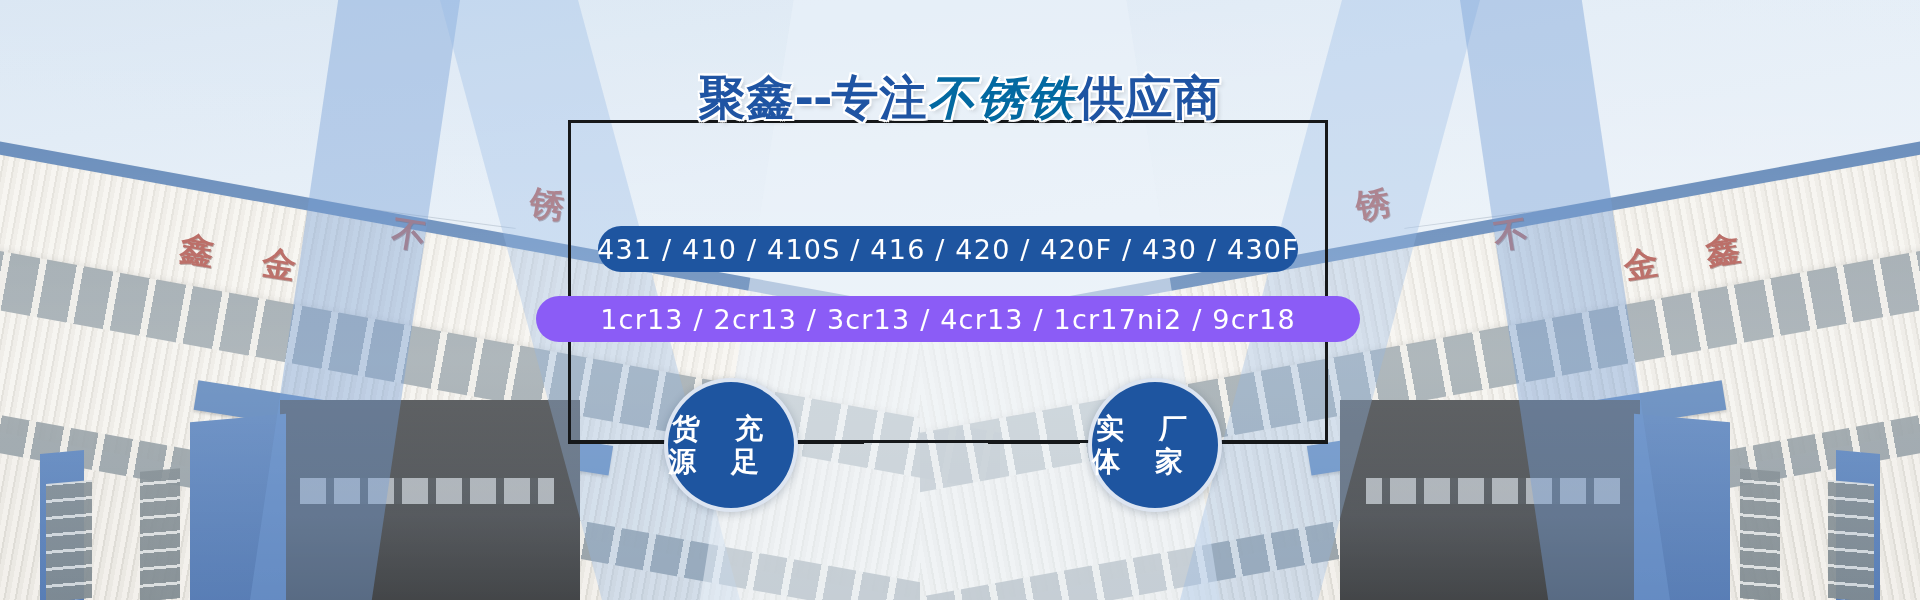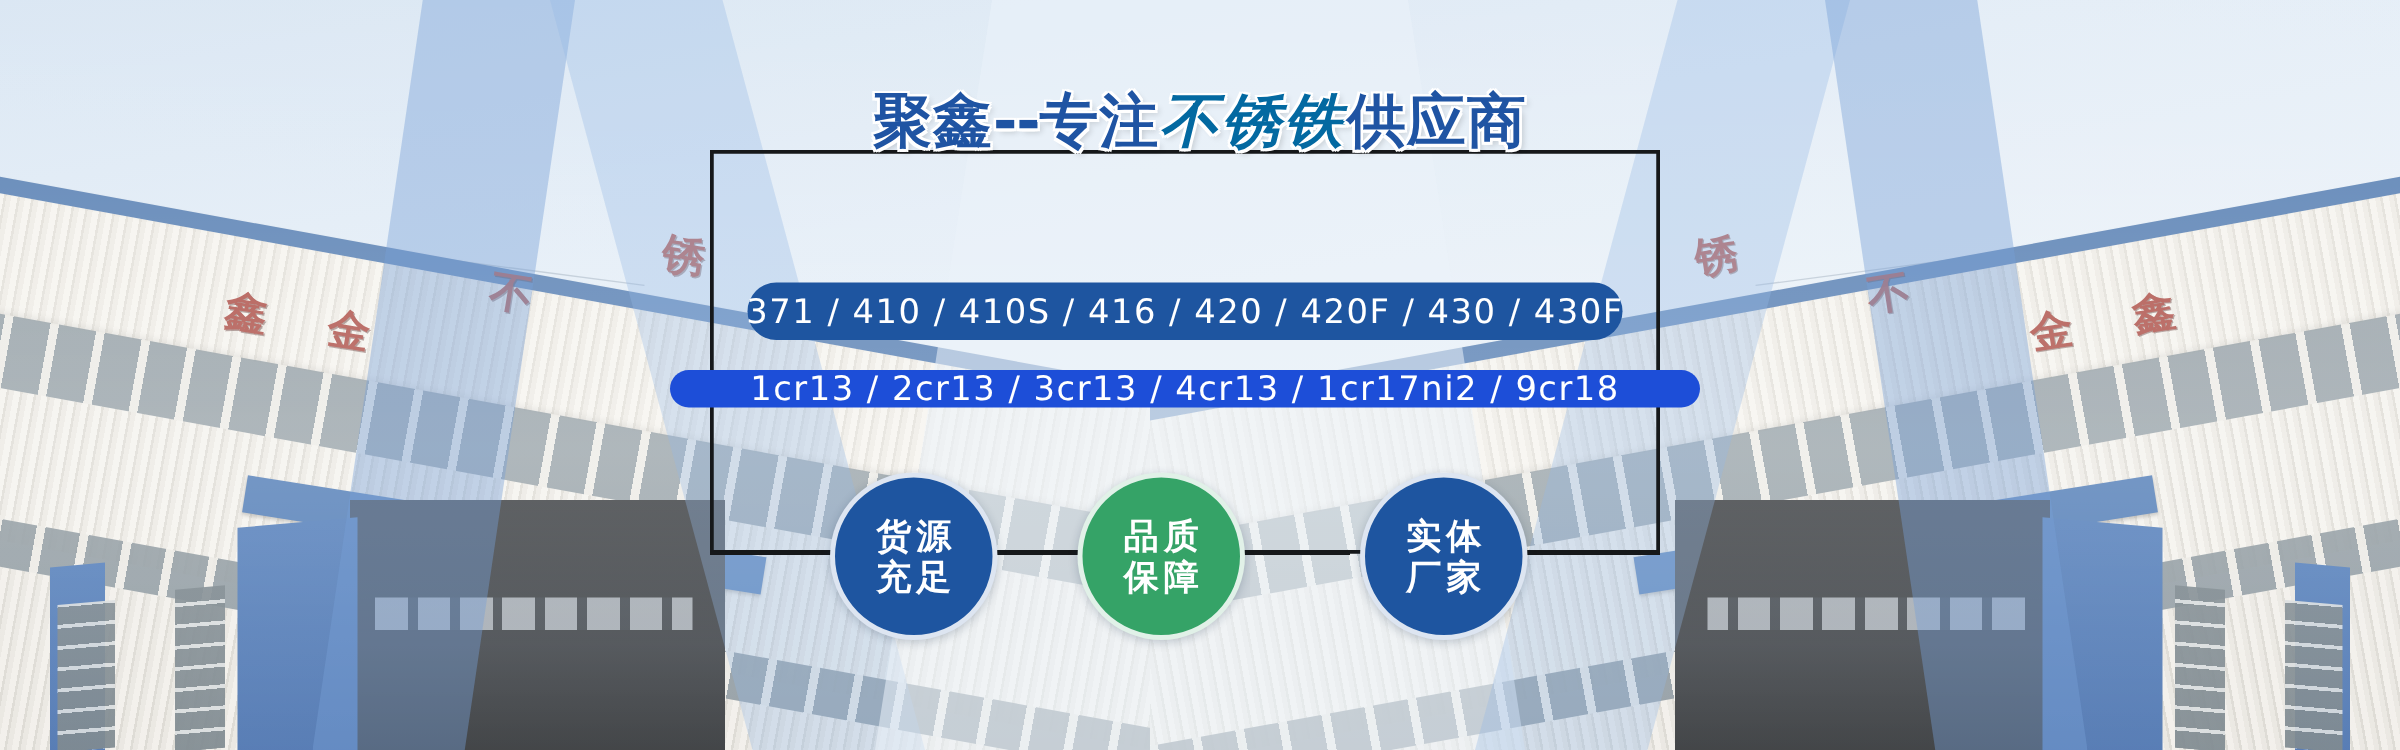--- a/index.html
+++ b/index.html
@@ -263,22 +263,22 @@
     letter-spacing: 1.2px;
     font-family: "DejaVu Sans", "Liberation Sans", sans-serif;
   }
   .pill-grades {
     left: 598px; top: 226px;
     width: 700px; height: 46px;
     background: #1e55a0;
   }
   .pill-codes {
     left: 536px; top: 296px;
-    width: 824px; height: 30px;
-    background: #1d4ed8;
+    width: 824px; height: 46px;
+    background: #8b5cf6;
   }
 
   
   .connector {
     position: absolute;
     height: 3px;
     background: #16181a;
     top: 441px;
     z-index: 4;
   }
@@ -287,21 +287,20 @@
   .connector.c3 { left: 988px;  width: 92px;  }
   .connector.c4 { left: 1196px; width: 132px; }
 
   
   .circle {
     position: absolute;
     top: 378px;
     width: 126px; height: 126px;
     border-radius: 50%;
     display: flex;
-    flex-direction: column;
     align-items: center;
     justify-content: center;
     color: #ffffff;
     z-index: 7;
     border: 4px solid rgba(255,255,255,.85);
     box-shadow: 0 2px 8px rgba(20,40,70,.22);
     font-family: "DejaVu Sans", "Liberation Sans", sans-serif;
   }
   .circle .line {
     font-size: 28px;
@@ -380,40 +379,36 @@
     </div>
   </div>
 
   <div class="frame"></div>
 
   <div class="headline">
     <span class="hl-blue">聚鑫</span><span class="hl-dash">--</span><span class="hl-blue">专注</span><span class="hl-green">不锈铁</span><span class="hl-blue">供应商</span>
   </div>
 
   <div class="pill pill-grades">
-    <span>371  /  410   /  410S / 416 / 420 / 420F / 430 / 430F</span>
+    <span>431  /  410   /  410S / 416 / 420 / 420F / 430 / 430F</span>
   </div>
 
   <div class="pill pill-codes">
     <span>1cr13  /  2cr13  /  3cr13  /  4cr13  /  1cr17ni2  /  9cr18</span>
   </div>
 
   <div class="connector c1"></div>
   <div class="connector c2"></div>
   <div class="connector c3"></div>
   <div class="connector c4"></div>
 
   <div class="circle c-blue pos1">
     <div class="line">货源</div>
     <div class="line">充足</div>
   </div>
 
-  <div class="circle c-green pos2">
-    <div class="line">品质</div>
-    <div class="line">保障</div>
-  </div>
 
   <div class="circle c-blue pos3">
     <div class="line">实体</div>
     <div class="line">厂家</div>
   </div>
 
 </div>
 
 </body></html>

